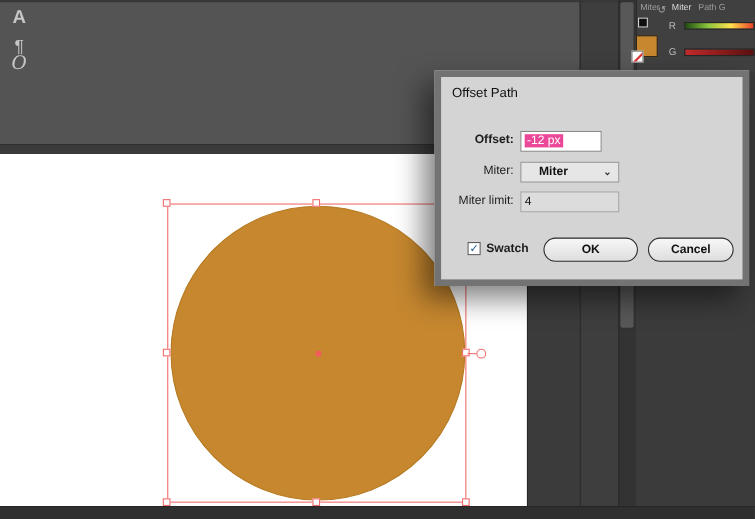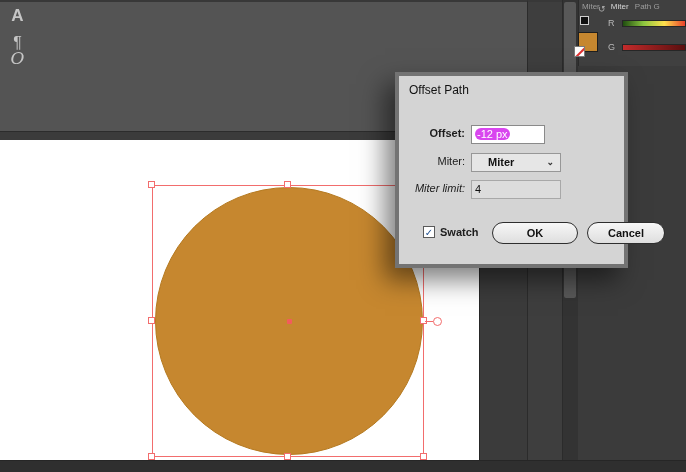--- a/index.html
+++ b/index.html
@@ -42,25 +42,25 @@
   .cp-row-label { font-size:9px; color:#b8b8b8; }
   .grad-r { left:622px; top:20px; width:64px; height:7px; background:linear-gradient(90deg,#1f4d0f,#8cc63f,#ffe14d,#e8402a); border:1px solid #262626; }
   .grad-g { left:622px; top:44px; width:64px; height:7px; background:linear-gradient(90deg,#c32b2b,#5a0f0f); border:1px solid #262626; }
   .fill-swatch { left:578px; top:32px; width:20px; height:20px; background:#c6872f; border:1px solid #1f1f1f; }
   .none-chip { left:574px; top:46px; width:11px; height:11px; background:#ffffff; border:1px solid #7a7a7a; overflow:hidden; }
   .none-chip::after { content:""; position:absolute; left:-2px; top:4px; width:16px; height:2px; background:#e03131; transform:rotate(-45deg); }
   .swap-icon { left:598px; top:4px; font-size:9px; color:#a8a8a8; }
   .mini-squares { left:580px; top:16px; width:9px; height:9px; background:#101010; border:1px solid #cfcfcf; }
 
   
-  .dialog { left:395px; top:72px; width:233px; height:196px; background:#d4d4d4; border:4px solid #737373; box-shadow:-10px 12px 24px rgba(0,0,0,0.5); }
+  .dialog { left:395px; top:64px; width:286px; height:196px; background:#d4d4d4; border:6px solid #737373; box-shadow:-10px 12px 24px rgba(0,0,0,0.5); }
   .dlg-title { left:10px; top:7px; font-size:12px; color:#111111; }
   .dlg-label { font-size:11px; color:#1c1c1c; text-align:right; width:88px; }
   .dlg-field { background:#ffffff; border:1px solid #8a8a8a; font-size:11px; color:#111; line-height:17px; padding-left:3px; }
-  .sel-text  { background:#d946ef; color:#ffffff; padding:0 2px;border-radius:6px; }
+  .sel-text  { background:#ec4899; color:#ffffff; padding:0 2px; }
   .dlg-drop  { background:#e6e6e6; border:1px solid #979797; font-size:11px; font-weight:bold; color:#111; line-height:17px; padding-left:5px; cursor:pointer; }
   .drop-chev { position:absolute; right:6px; top:0; font-size:9px; color:#333; }
   .dlg-field.gray { background:#dcdcdc; border:1px solid #a8a8a8; }
   .chk-box { left:24px; top:150px; width:12px; height:12px; background:#ffffff; border:1px solid #5a5a5a; font-size:10px; line-height:11px; text-align:center; color:#1f4f8f; cursor:pointer; }
   .chk-label { left:41px; top:150px; font-size:11px; font-weight:bold; color:#1c1c1c; }
   .pill-btn { top:146px; height:22px; border:1px solid #2e2e2e; border-radius:11px; background:linear-gradient(#f7f7f7,#dedede); font-size:11px; font-weight:bold; color:#111; text-align:center; line-height:20px; cursor:pointer; }
   .btn-ok { left:93px; width:86px; }
   .btn-cancel { left:188px; width:78px; }
 </style>
 </head>
@@ -116,20 +116,20 @@
 
   <div class="abs dlg-label" style="left:-22px; top:51px;font-weight:bold;">Offset:</div>
   <div class="abs dlg-field" style="left:72px; top:49px; width:74px; height:19px;"><span class="sel-text">-12 px</span></div>
 
   <div class="abs dlg-label" style="left:-22px; top:79px;">Miter:</div>
   <div class="abs dlg-drop" style="left:72px; top:77px; width:90px; height:19px;padding-left:16px;">
     <span>Miter</span>
     <span class="drop-chev">⌄</span>
   </div>
 
-  <div class="abs dlg-label" style="left:-22px; top:106px;font-style:italic;">Miter limit:</div>
+  <div class="abs dlg-label" style="left:-22px; top:106px;">Miter limit:</div>
   <div class="abs dlg-field gray" style="left:72px; top:104px; width:90px; height:19px;"><span>4</span></div>
 
   <div class="abs chk-box">✓</div>
   <div class="abs chk-label">Swatch</div>
   <div class="abs pill-btn btn-cancel">Cancel</div>
   <div class="abs pill-btn btn-ok">OK</div>
 </div>
 
 </body></html>

